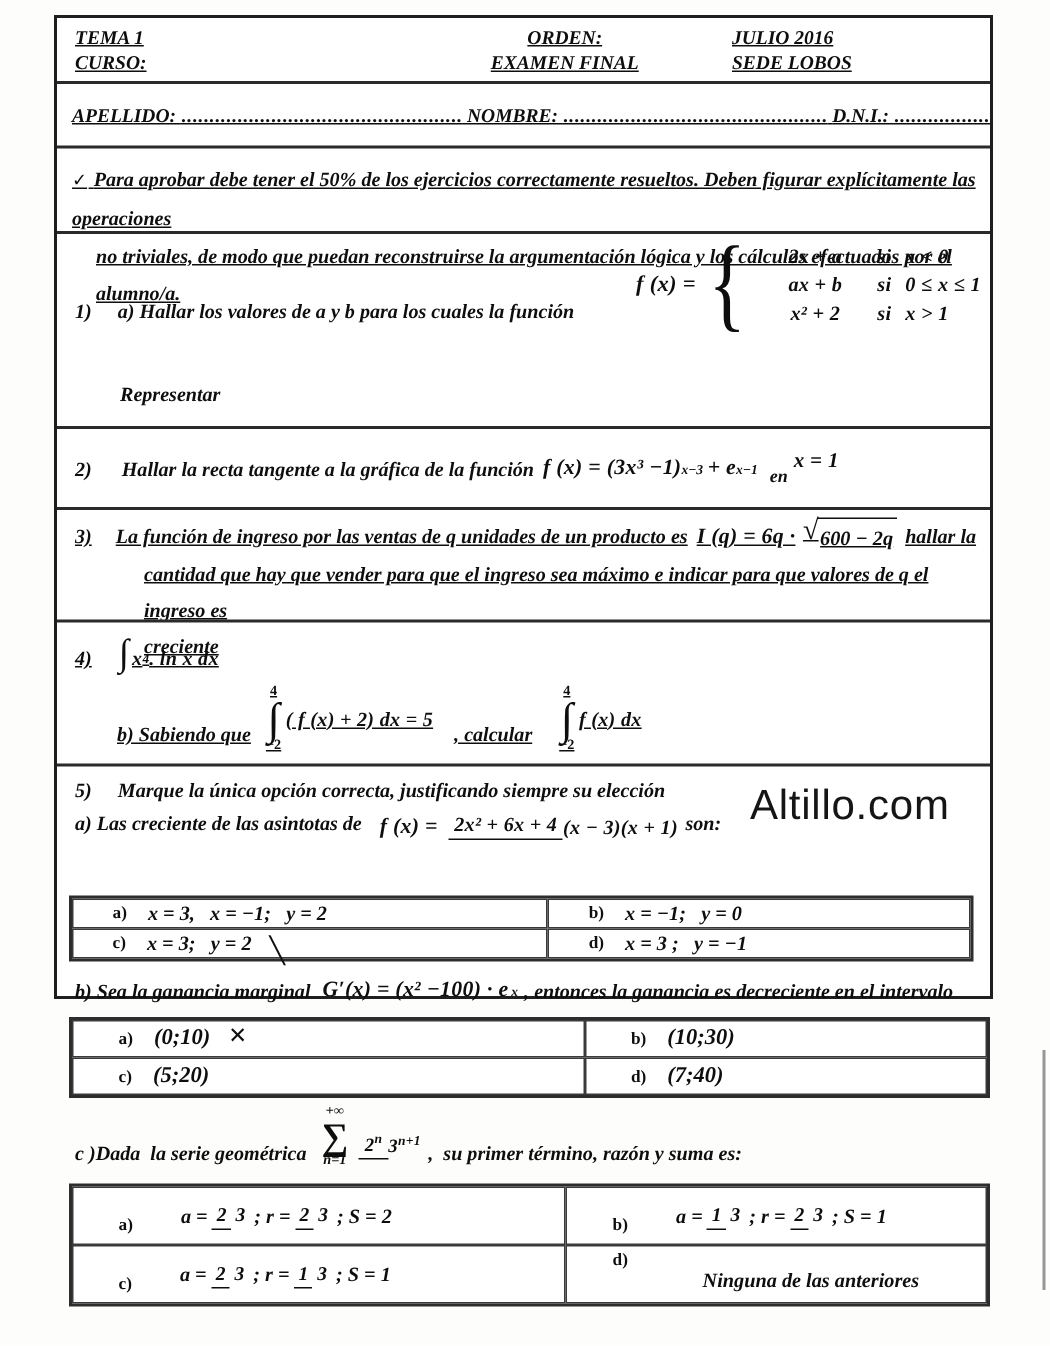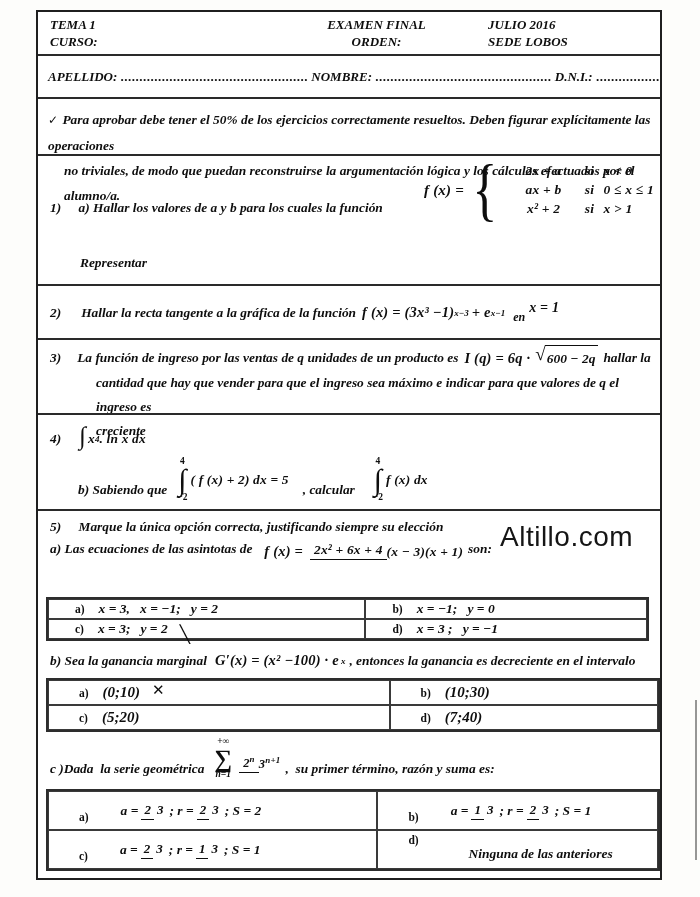--- a/index.html
+++ b/index.html
@@ -1,22 +1,22 @@
 <!DOCTYPE html>
 <html><head>
 <meta charset="utf-8">
 <style>
   * { box-sizing: border-box; margin: 0; padding: 0; }
   html, body { width: 700px; height: 897px; background: #fdfdfb; overflow: hidden; }
   body { font-family: "Liberation Serif", "DejaVu Serif", serif; color: #0e0e0e; position: relative; }
 
   .doc {
-    position: absolute; left: 36px; top: 10px; width: 626px; height: 870px;
+    position: absolute; left: 36px; top: 10px; width: 626px; height: 656px;
     border: 2px solid #1f1f1f; background: #fff;
-    display: flex; flex-direction: column;
+    display: flex; flex-direction: column; text-decoration: underline;
   }
   .sec { border-top: 2px solid #2a2a2a; position: relative; flex: none; }
   .sec:first-child { border-top: none; }
 
   .bi { font-weight: bold; font-style: italic; }
   .m  { font-weight: bold; font-style: italic; letter-spacing: .2px; text-align: center; }
   .ws { white-space: pre; }
   sup.sp { font-size: 9px; font-weight: bold; font-style: italic; }
 
   
@@ -125,22 +125,22 @@
 <body>
 
 <div class="doc">
 
   <div class="sec s-header">
     <div class="hc hc-left">
       <div>TEMA 1</div>
       <div>CURSO:</div>
     </div>
     <div class="hc hc-center">
+      <div>ORDEN:</div>
       <div>EXAMEN FINAL</div>
-      <div>ORDEN:</div>
     </div>
     <div class="hc hc-right">
       <div>JULIO 2016</div>
       <div>SEDE LOBOS</div>
     </div>
   </div>
 
   <div class="sec s-identity">
     <span class="lbl">APELLIDO:</span>
     <span class="dots">..................................................</span>
@@ -242,21 +242,21 @@
   </div>
 
   <div class="sec s-p5">
     <div class="p5title">
       <span class="qnum">5)</span>
       <span class="bi">Marque la única opción correcta, justificando siempre su elección</span>
     </div>
     <div class="watermark">Altillo.com</div>
 
     <div class="p5a-line">
-      <span class="bi selfend">a) Las ecuaciones de las asintotas de</span>
+      <span class="bi selfend">a) Las creciente de las asintotas de</span>
       <span class="m fx">f (x) =</span>
       <span class="frac">
         <span class="m fn">2x² + 6x + 4</span>
         <span class="m fd">(x − 3)(x + 1)</span>
       </span>
       <span class="bi selfend">son:</span>
     </div>
     <div class="tbl tbl-a">
       <div class="cell">
         <span class="olab">a)</span>

